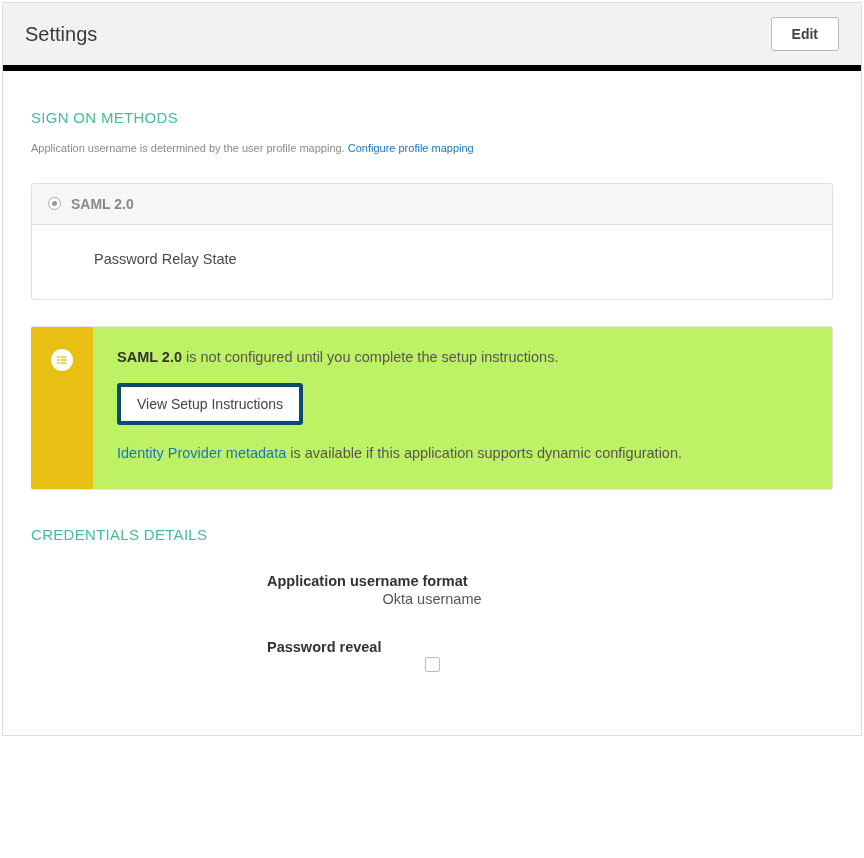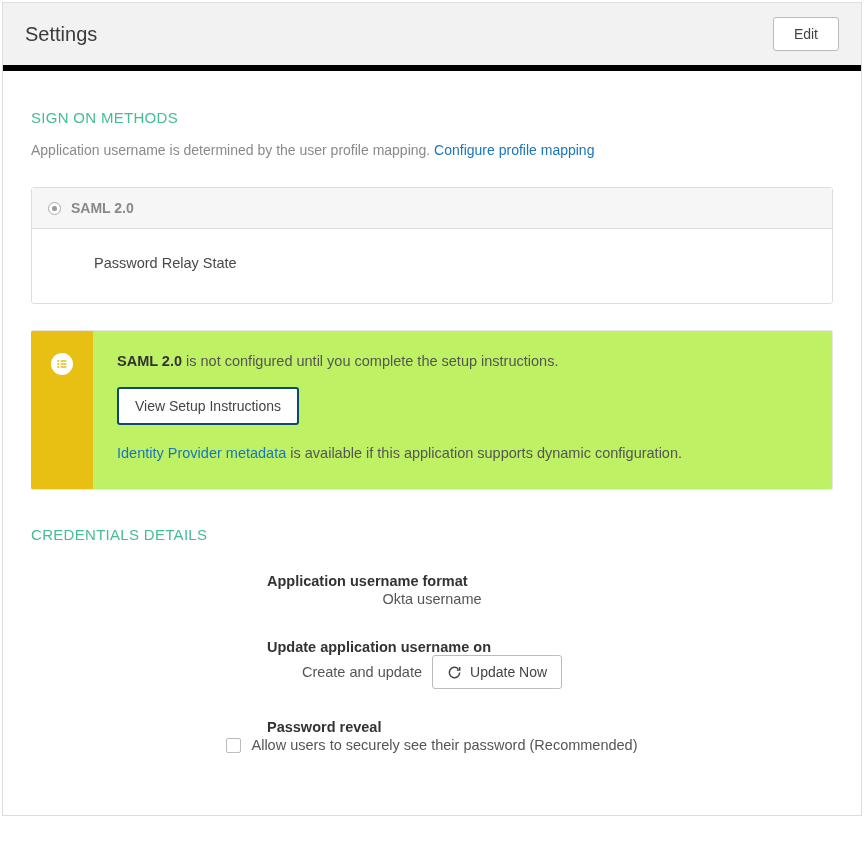--- a/index.html
+++ b/index.html
@@ -29,20 +29,21 @@
       color: #3a3a3a;
     }
     .btn {
       background: #fff;
       border: 1px solid #bbb;
       border-radius: 3px;
       padding: 8px 20px;
       font-size: 14px;
       color: #444;
       cursor: pointer;
+      font-weight: bold;
     }
     .content {
       padding: 38px 28px 30px 28px;
       background: #fff;
     }
     .section-title {
       color: #44bc98;
       font-size: 15px;
       font-weight: 500;
       letter-spacing: 0.3px;
@@ -50,21 +51,21 @@
       text-transform: uppercase;
     }
     .description {
       color: #8a8a8a;
       font-size: 14.5px;
       line-height: 1.5;
       margin-bottom: 14px;
     }
     .description2 {
       color: #8a8a8a;
-      font-size: 14px;
+      font-size: 11px;
       line-height: 1.5;
       margin-bottom: 26px;
     }
     .link {
       color: #1a75bb;
       cursor: pointer;
       text-decoration: none;
     }
     .card {
       border: 1px solid #ddd;
@@ -136,21 +137,21 @@
       background: #bef264;
     }
     .notice-line1 {
       font-size: 14.5px;
       color: #555;
       margin-bottom: 18px;
     }
     .notice-line1 strong { font-weight: 600; color: #333; }
     .btn-setup {
       background: #fff;
-      border: 2px solid #0c4a6e;
+      border: 4px solid #0c4a6e;
       border-radius: 3px;
       padding: 9px 16px;
       font-size: 14px;
       color: #444;
       cursor: pointer;
       margin-bottom: 20px;
     }
     .notice-line2 {
       font-size: 14.5px;
       color: #555;
@@ -259,40 +260,24 @@
     </div>
 
     <div class="cred-section">
       <div class="section-title">CREDENTIALS DETAILS</div>
 
       <div class="cred-row">
         <div class="cred-label">Application username format</div>
         <div class="cred-value">Okta username</div>
       </div>
 
-      <div class="cred-row">
-        <div class="cred-label">Update application username on</div>
-        <div class="cred-value">
-          <span>Create and update</span>
-          <div class="cred-extra">
-            <button class="btn-update">
-              <svg class="refresh-icon" viewBox="0 0 16 16" fill="none" stroke="#444" stroke-width="1.6">
-                <path d="M13.5 8a5.5 5.5 0 1 1-1.6-3.9"></path>
-                <path d="M13.5 2.2 V5.2 H10.5" fill="none"></path>
-              </svg>
-              <span>Update Now</span>
-            </button>
-          </div>
-        </div>
-      </div>
 
       <div class="cred-row">
         <div class="cred-label">Password reveal</div>
         <div class="cred-value">
           <span class="checkbox"></span>
-          <span>Allow users to securely see their password (Recommended)</span>
         </div>
       </div>
 
     </div>
 
   </div>
 </div>
 
 </body></html>

